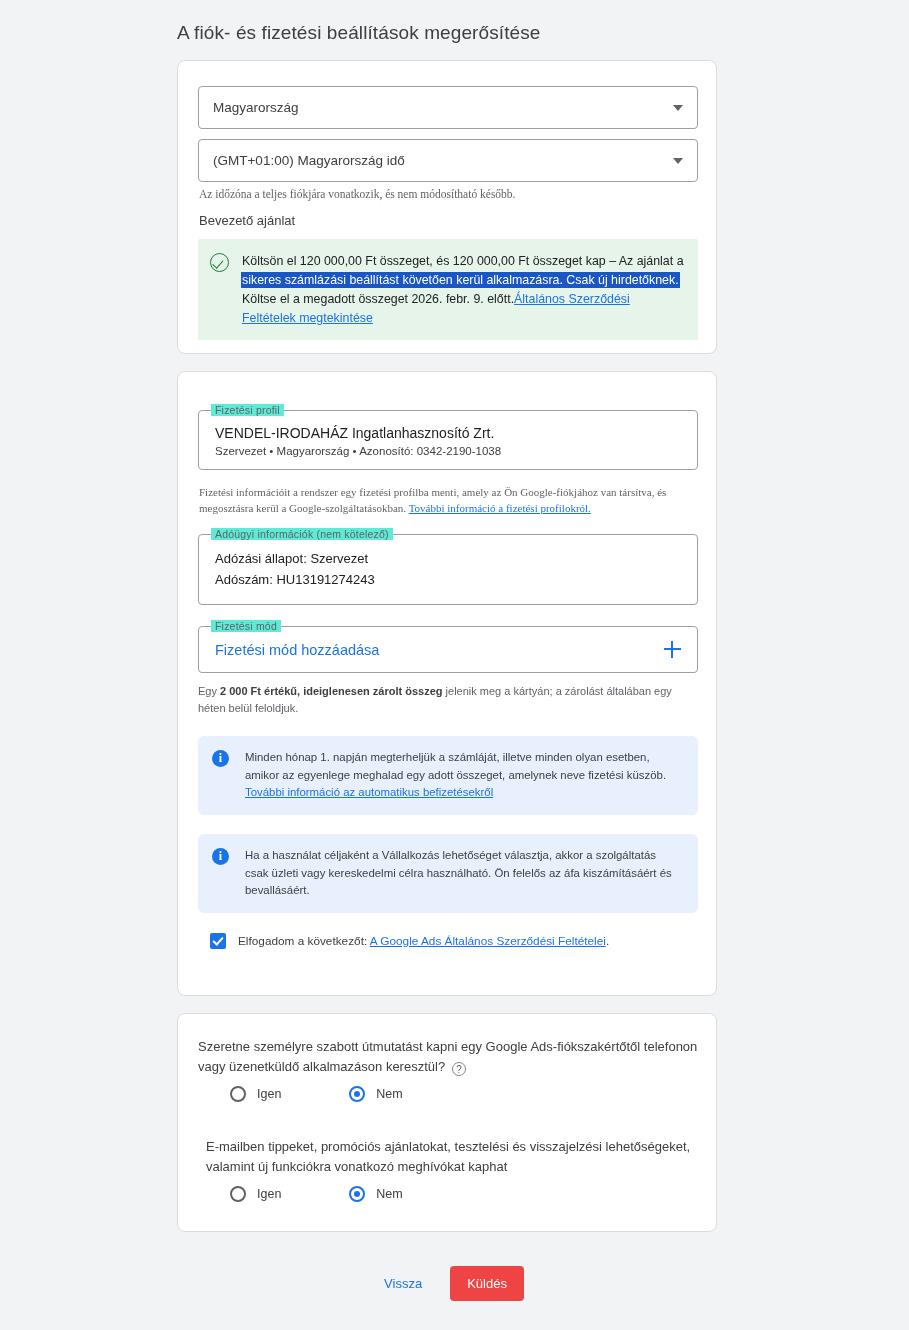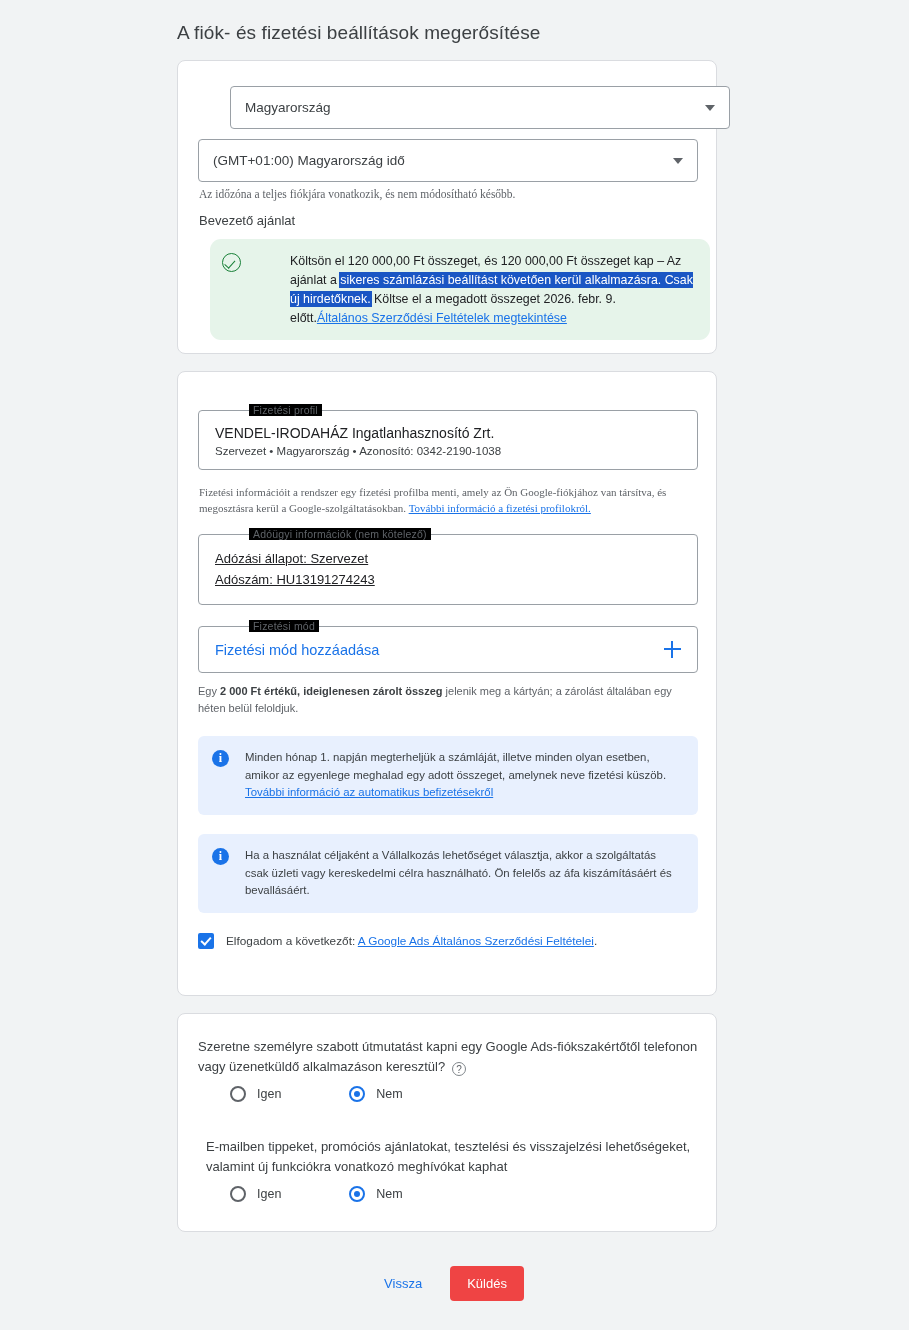--- a/index.html
+++ b/index.html
@@ -70,27 +70,26 @@
   }
 
   
   .section-label {
     position: absolute;
     font-size: 13px;
     color: #3c4043;
   }
   .offer-box {
     position: absolute;
-    left: 32px;
+    left: 20px;
     width: 500px;
     background: #e6f4ea;
-    border-radius: 11px;
+    border-radius: 2px;
     display: flex;
     padding: 13px 14px 13px 12px;
-    gap: 36px;
   }
   .check-circle {
     flex: 0 0 auto;
     width: 19px; height: 19px;
     border: 1.8px solid #188038;
     border-radius: 50%;
     position: relative;
     margin-top: 1px;
     margin-right: 13px;
   }
@@ -123,26 +122,25 @@
   .fieldbox {
     position: absolute;
     left: 20px;
     width: 500px;
     border: 1px solid #9aa0a6;
     border-radius: 4px;
   }
   .fieldbox > .legend {
     position: absolute;
     top: -7px; left: 12px;
-    background: #000000;
+    background: #5eead4;
     padding: 0 4px;
     font-size: 10.5px;
     color: #5f6368;
     letter-spacing: .2px;
-    margin-left: 38px;
   }
   .fieldbox .body { padding: 14px 16px 12px 16px; }
   .profile-name {
     font-size: 14px;
     color: #202124;
     margin-bottom: 4px;
   }
   .profile-meta {
     font-size: 11.5px;
     color: #3c4043;
@@ -212,21 +210,21 @@
   }
   .info-text {
     font-size: 11.4px;
     line-height: 1.55;
     color: #3c4043;
   }
 
   
   .tos-row {
     position: absolute;
-    left: 20px;
+    left: 32px;
     display: flex;
     align-items: center;
     text-align: right;
   }
   .checkbox {
     width: 16px; height: 16px;
     background: #1a73e8;
     border-radius: 2px;
     position: relative;
     margin-right: 12px;
@@ -332,21 +330,21 @@
 </style>
 </head>
 <body>
 
 <div class="page">
 
   <div class="page-title">A fiók- és fizetési beállítások megerősítése</div>
 
   <div class="card" id="card-settings">
 
-    <div class="select-field" style="top:25px;margin-left:32px;">
+    <div class="select-field" style="top:25px;">
       <span class="val">Magyarország</span>
       <span class="caret"></span>
     </div>
 
     <div class="select-field" style="top:78px;">
       <span class="val">(GMT+01:00) Magyarország idő</span>
       <span class="caret"></span>
     </div>
 
     <div class="helper-note" style="left:21px; top:125px; width:500px;">Az időzóna a teljes fiókjára vonatkozik, és nem módosítható később.</div>
@@ -372,21 +370,21 @@
         <div class="profile-meta">Szervezet • Magyarország • Azonosító: 0342-2190-1038</div>
       </div>
     </div>
 
     <div class="helper-note" style="left:21px; top:113px; width:500px; font-size:11px;">
       <span>Fizetési információit a rendszer egy fizetési profilba menti, amely az Ön Google-fiókjához van társítva, és megosztásra kerül a Google-szolgáltatásokban. </span><a class="link">További információ a fizetési profilokról.</a>
     </div>
 
     <div class="fieldbox" style="top:162px;">
       <span class="legend">Adóügyi információk (nem kötelező)</span>
-      <div class="body" style="padding:14px 16px 14px 16px;text-decoration:underline;">
+      <div class="body" style="padding:14px 16px 14px 16px;">
         <div class="tax-line">Adózási állapot: Szervezet</div>
         <div class="tax-line">Adószám: HU13191274243</div>
       </div>
     </div>
 
     <div class="fieldbox" style="top:254px;">
       <span class="legend">Fizetési mód</span>
       <div class="add-payment-row">
         <span class="txt">Fizetési mód hozzáadása</span>
         <span class="plus-icon"></span>

